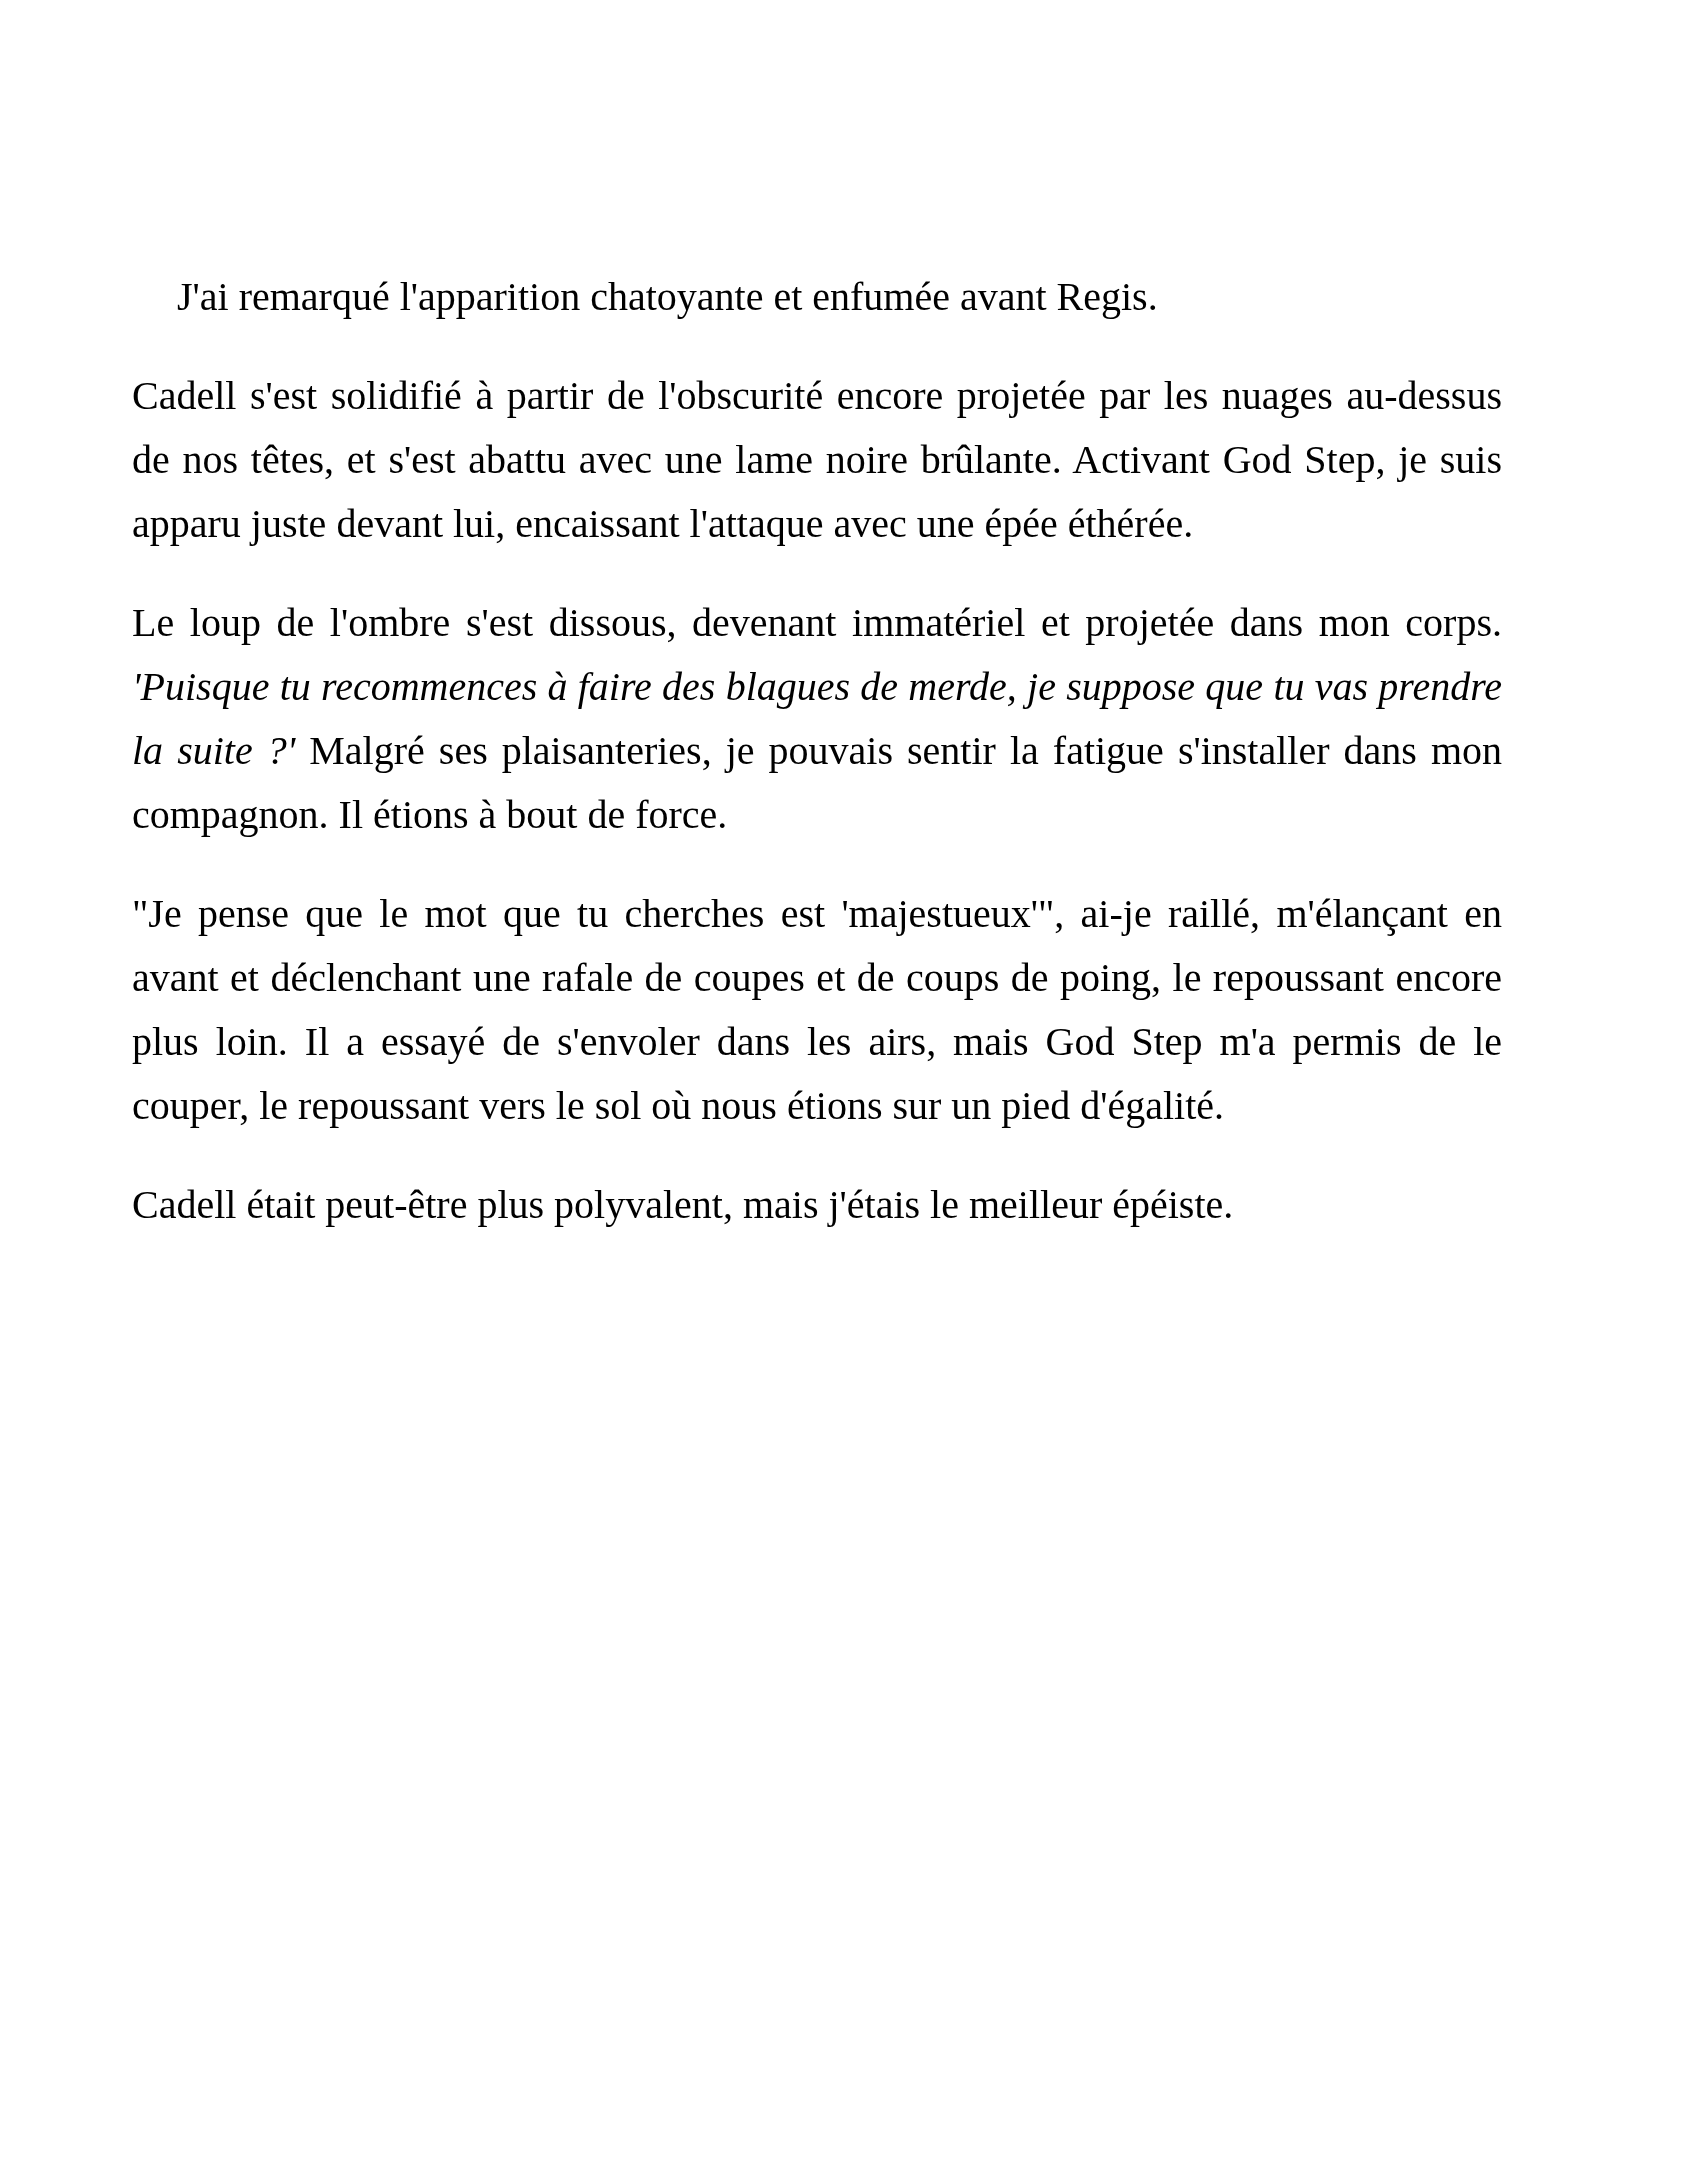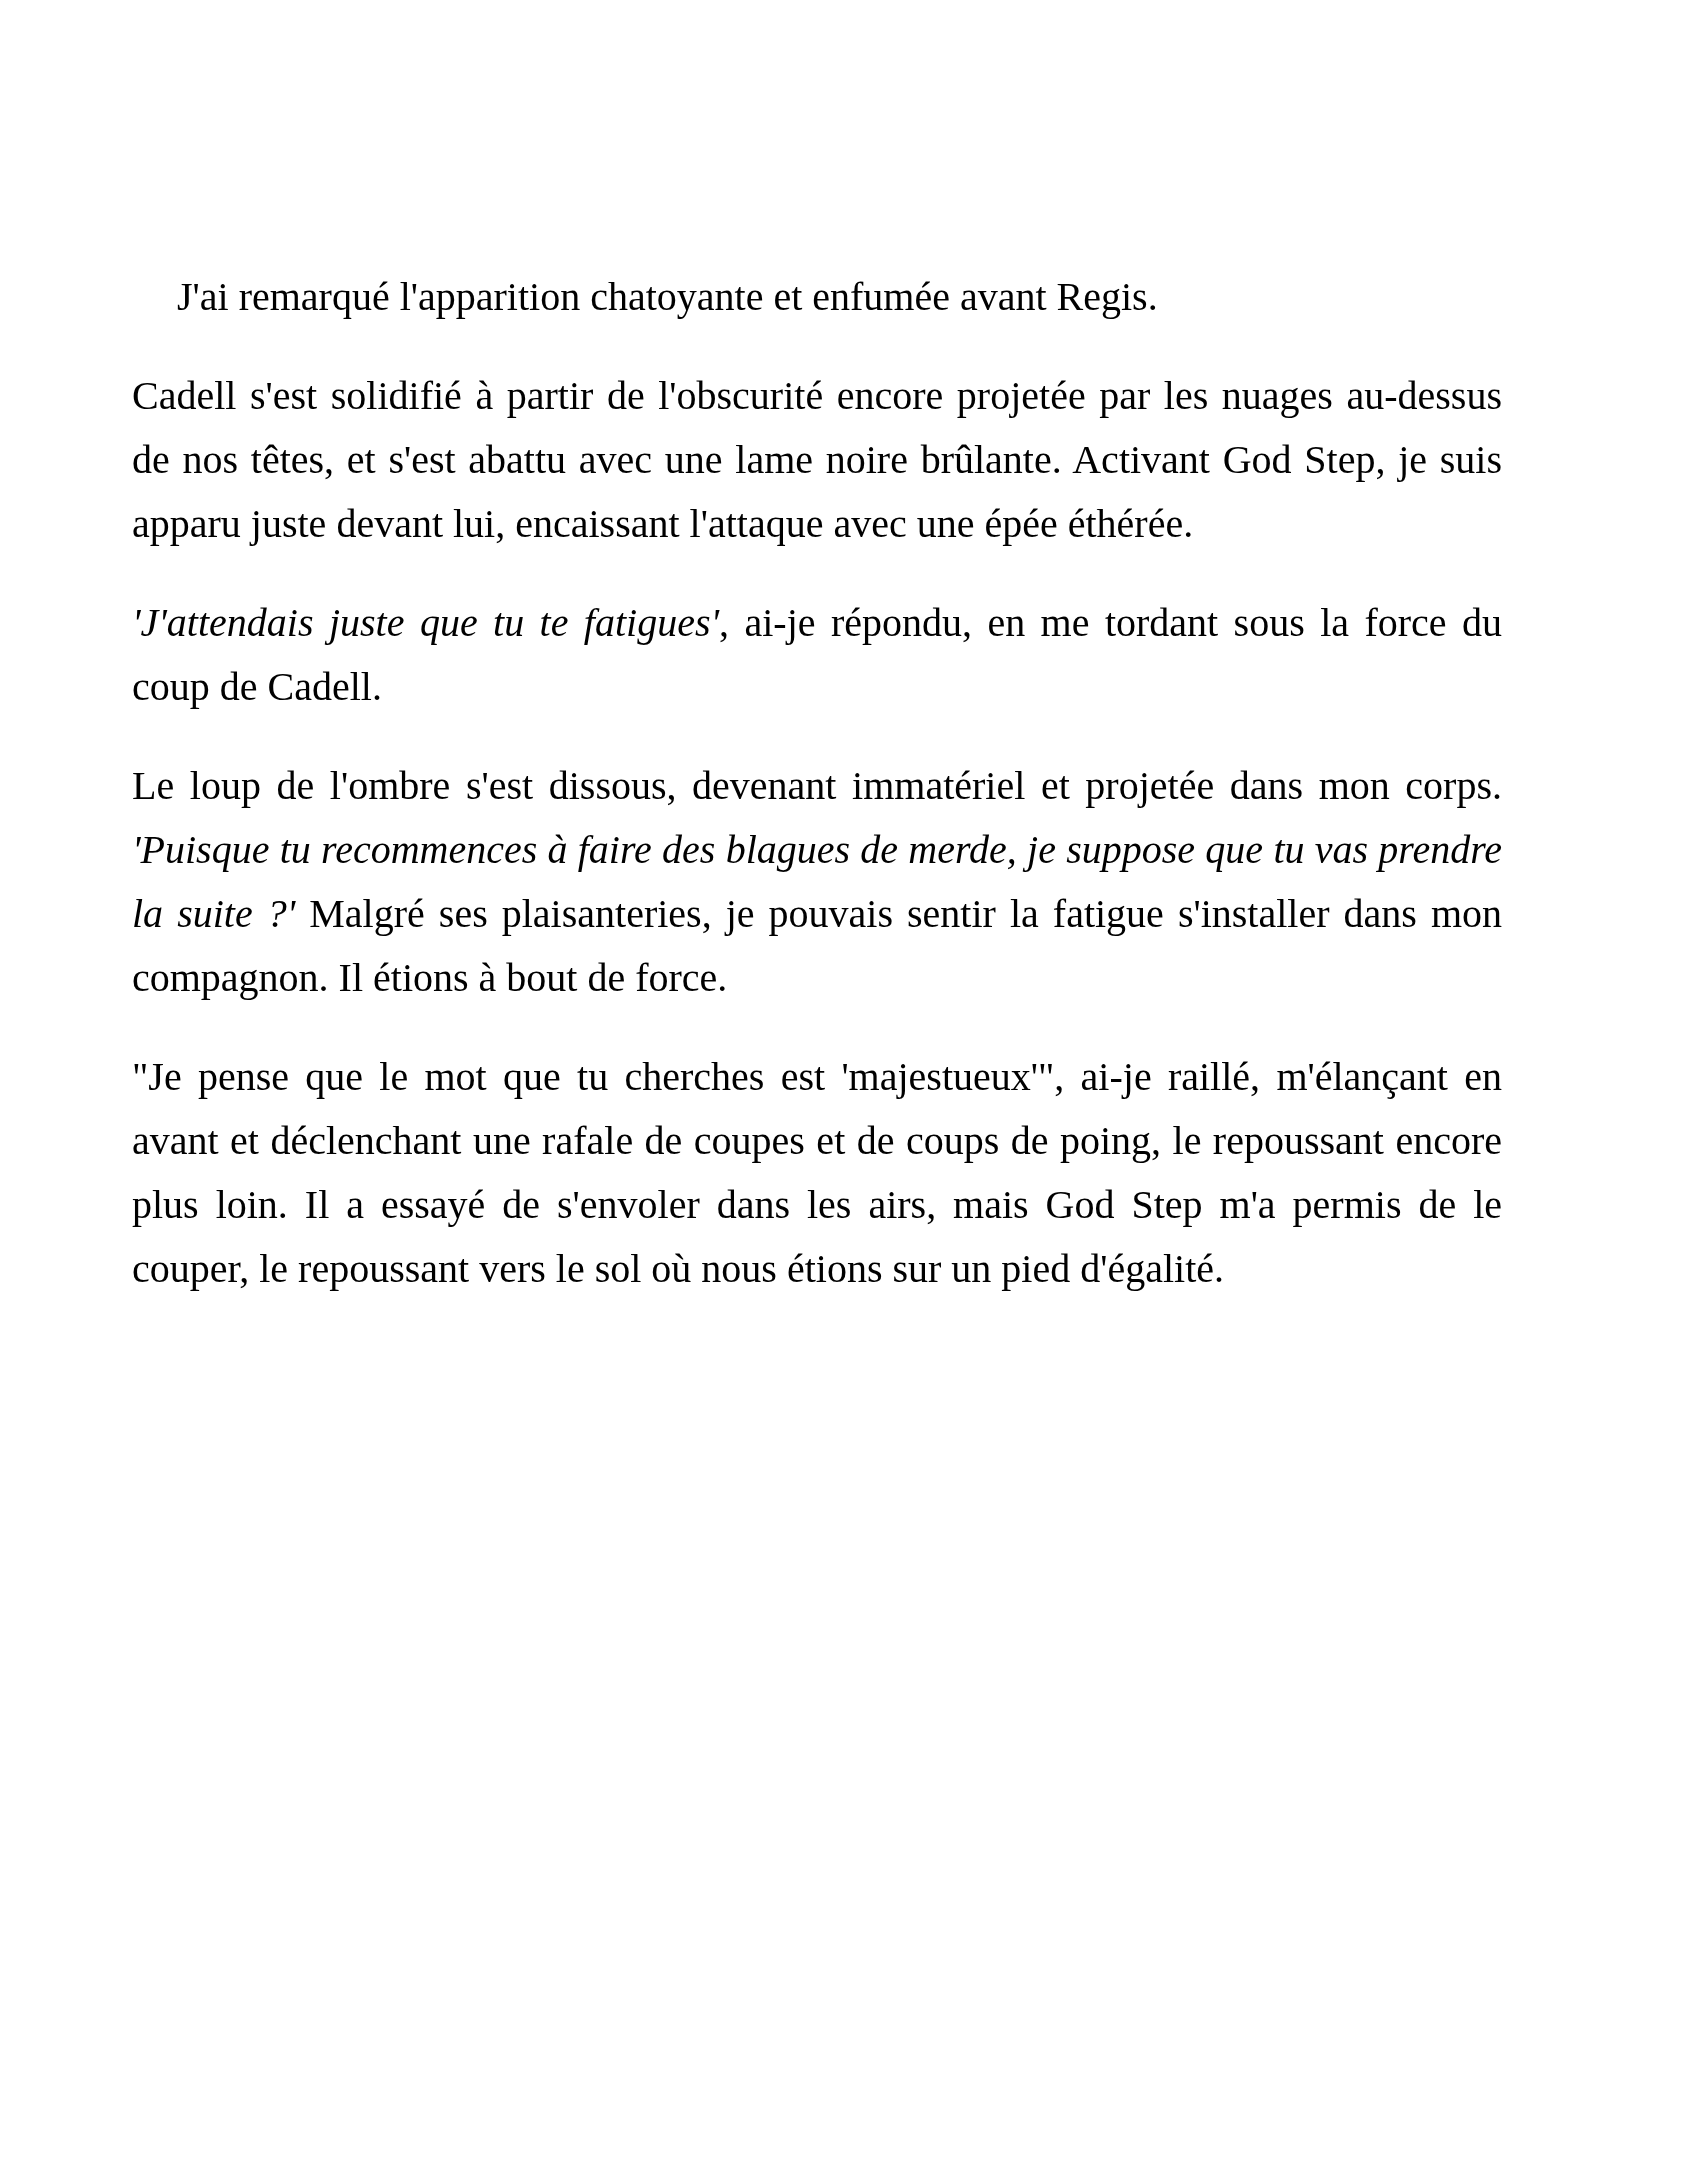--- a/index.html
+++ b/index.html
@@ -43,18 +43,18 @@
   }
 </style>
 </head>
 <body>
 
 <div class="page">
   <div class="text-content">
 
   <p class="first-indent"><span class="seg-normal">J'ai remarqué l'apparition chatoyante et enfumée avant Regis.</span></p>
       <p><span class="seg-normal">Cadell s'est solidifié à partir de l'obscurité encore projetée par les nuages au-dessus de nos têtes, et s'est abattu avec une lame noire brûlante. Activant God Step, je suis apparu juste devant lui, encaissant l'attaque avec une épée éthérée.</span></p>
-      <p><span class="seg-italic">'J'attendais juste que tu te fatigues'</span><span class="seg-normal">, ai-je répondu, en me tordant sous la force du coup de Cadell.</span></p>
       <p><span class="seg-normal">Le loup de l'ombre s'est dissous, devenant immatériel et projetée dans mon corps. </span><span class="seg-italic">'Puisque tu recommences à faire des blagues de merde, je suppose que tu vas prendre la suite ?'</span><span class="seg-normal"> Malgré ses plaisanteries, je pouvais sentir la fatigue s'installer dans mon compagnon. Il étions à bout de force.</span></p>
       <p><span class="seg-normal">"Je pense que le mot que tu cherches est 'majestueux'", ai-je raillé, m'élançant en avant et déclenchant une rafale de coupes et de coups de poing, le repoussant encore plus loin. Il a essayé de s'envoler dans les airs, mais God Step m'a permis de le couper, le repoussant vers le sol où nous étions sur un pied d'égalité.</span></p>
+      <p><span class="seg-normal">Cadell était peut-être plus polyvalent, mais j'étais le meilleur épéiste.</span></p>
     </div>
 </div>
 
 
 </body></html>

